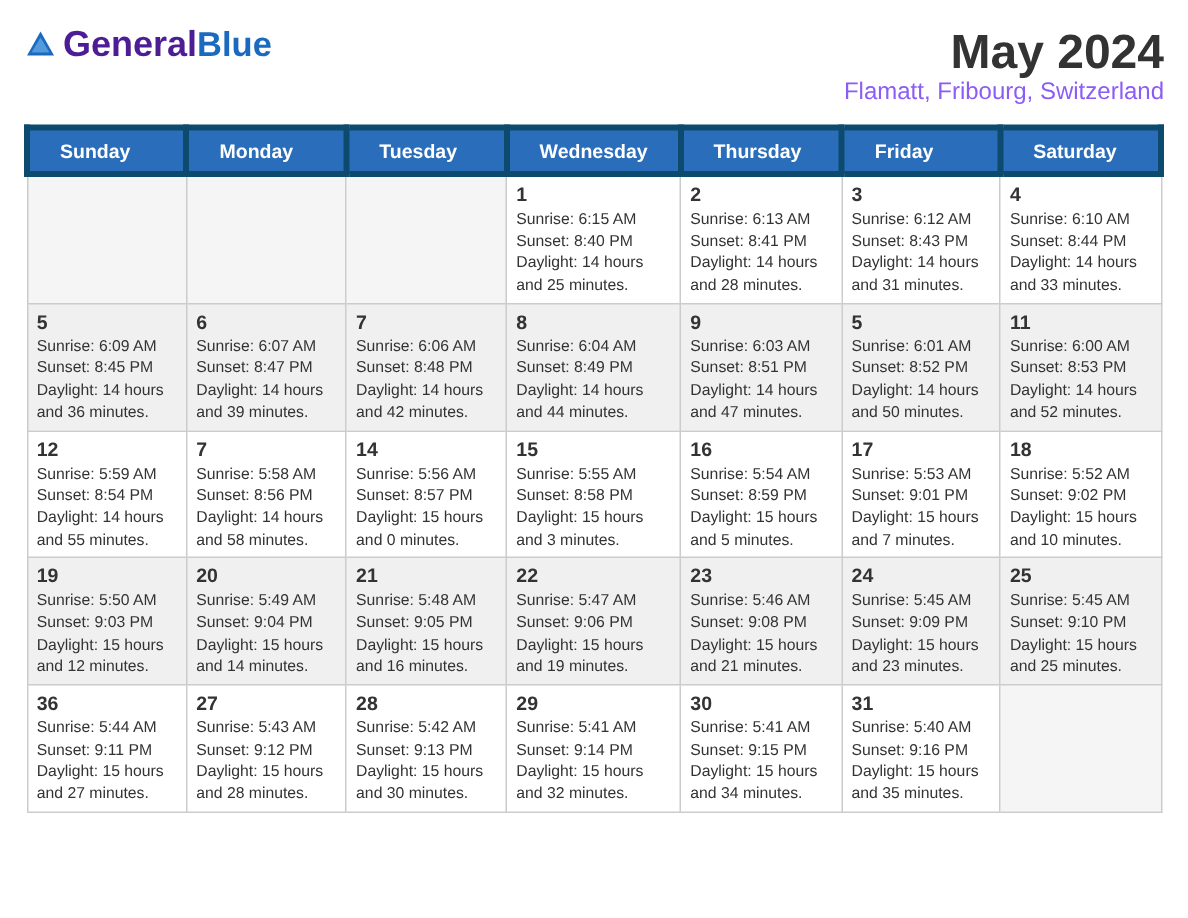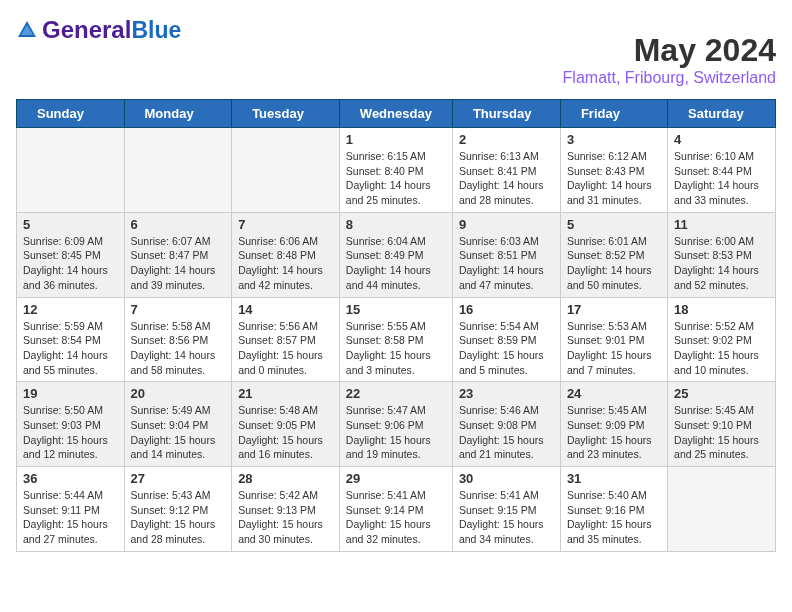--- a/index.html
+++ b/index.html
@@ -20,21 +20,20 @@
       display: flex;
       align-items: center;
       gap: 4px;
     }
     .logo-icon {
       width: 22px;
       height: 22px;
     }
     .title-block {
       text-align: right;
-      margin-top: 16px;
     }
     .main-title {
       font-size: 32px;
       font-weight: bold;
       color: #333;
     }
     .subtitle {
       font-size: 16px;
       color: #8b5cf6;
       font-weight: normal;
@@ -44,21 +43,21 @@
       border-collapse: collapse;
       font-size: 11px;
     }
     .calendar th {
       background-color: #2a6ebb;
       color: #fff;
       text-align: left;
       padding: 6px 20px;
       font-size: 13px;
       font-weight: bold;
-      border: 1px solid #0c4a6e;
+      border: 4px solid #0c4a6e;
     }
     .calendar td {
       border: 1px solid #ccc;
       vertical-align: top;
       padding: 4px 6px;
       width: calc(100% / 7);
       min-height: 90px;
       background: #fff;
     }
     .calendar td.empty {

